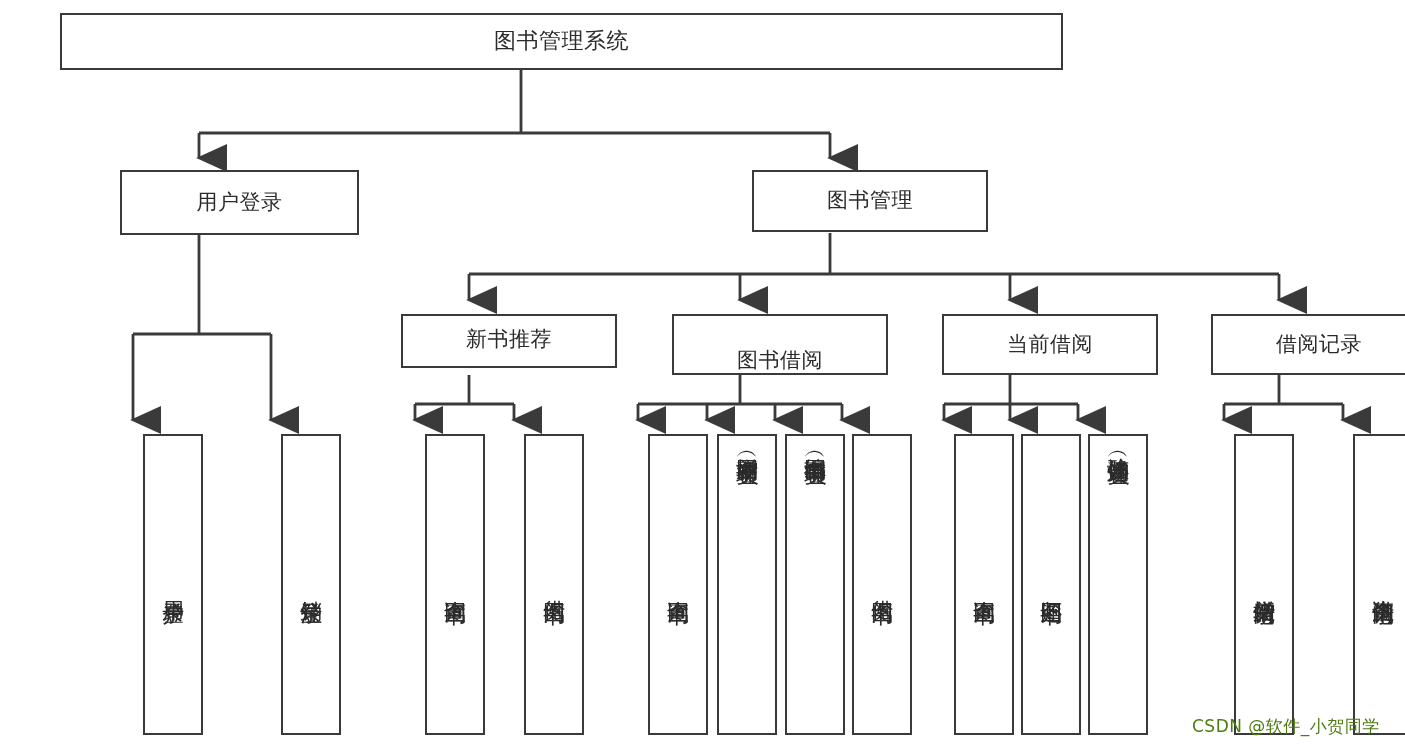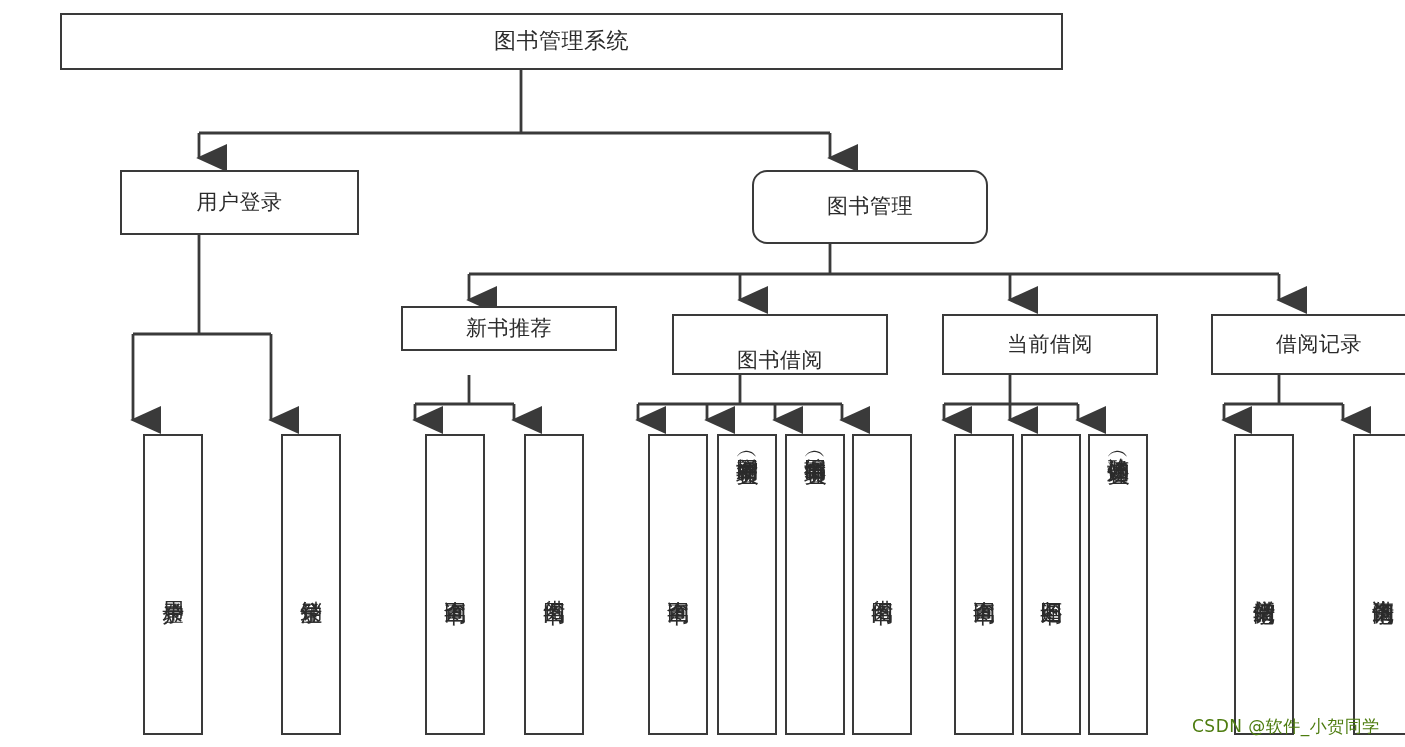--- a/index.html
+++ b/index.html
@@ -130,25 +130,25 @@
   </svg>
 
   <div class="node root" style="left:20px; top:13px; width:1003px; height:57px;">
     <span class="label">图书管理系统</span>
   </div>
 
   <div class="node" style="left:80px; top:170px; width:239px; height:65px;">
     <span class="label">用户登录</span>
   </div>
 
-  <div class="node" style="left:712px; top:170px; width:236px; height:74px;border-radius:15px;">
+  <div class="node" style="left:712px; top:170px; width:236px; height:62px;">
     <span class="label">图书管理</span>
   </div>
 
-  <div class="node" style="left:361px; top:306px; width:216px; height:45px;">
+  <div class="node" style="left:361px; top:314px; width:216px; height:54px;font-family:Liberation Mono, monospace;">
     <span class="label">新书推荐</span>
   </div>
 
   <div class="node" style="left:632px; top:314px; width:216px; height:61px;align-items:flex-end;">
     <span class="label">图书借阅</span>
   </div>
 
   <div class="node" style="left:902px; top:314px; width:216px; height:61px;">
     <span class="label">当前借阅</span>
   </div>

